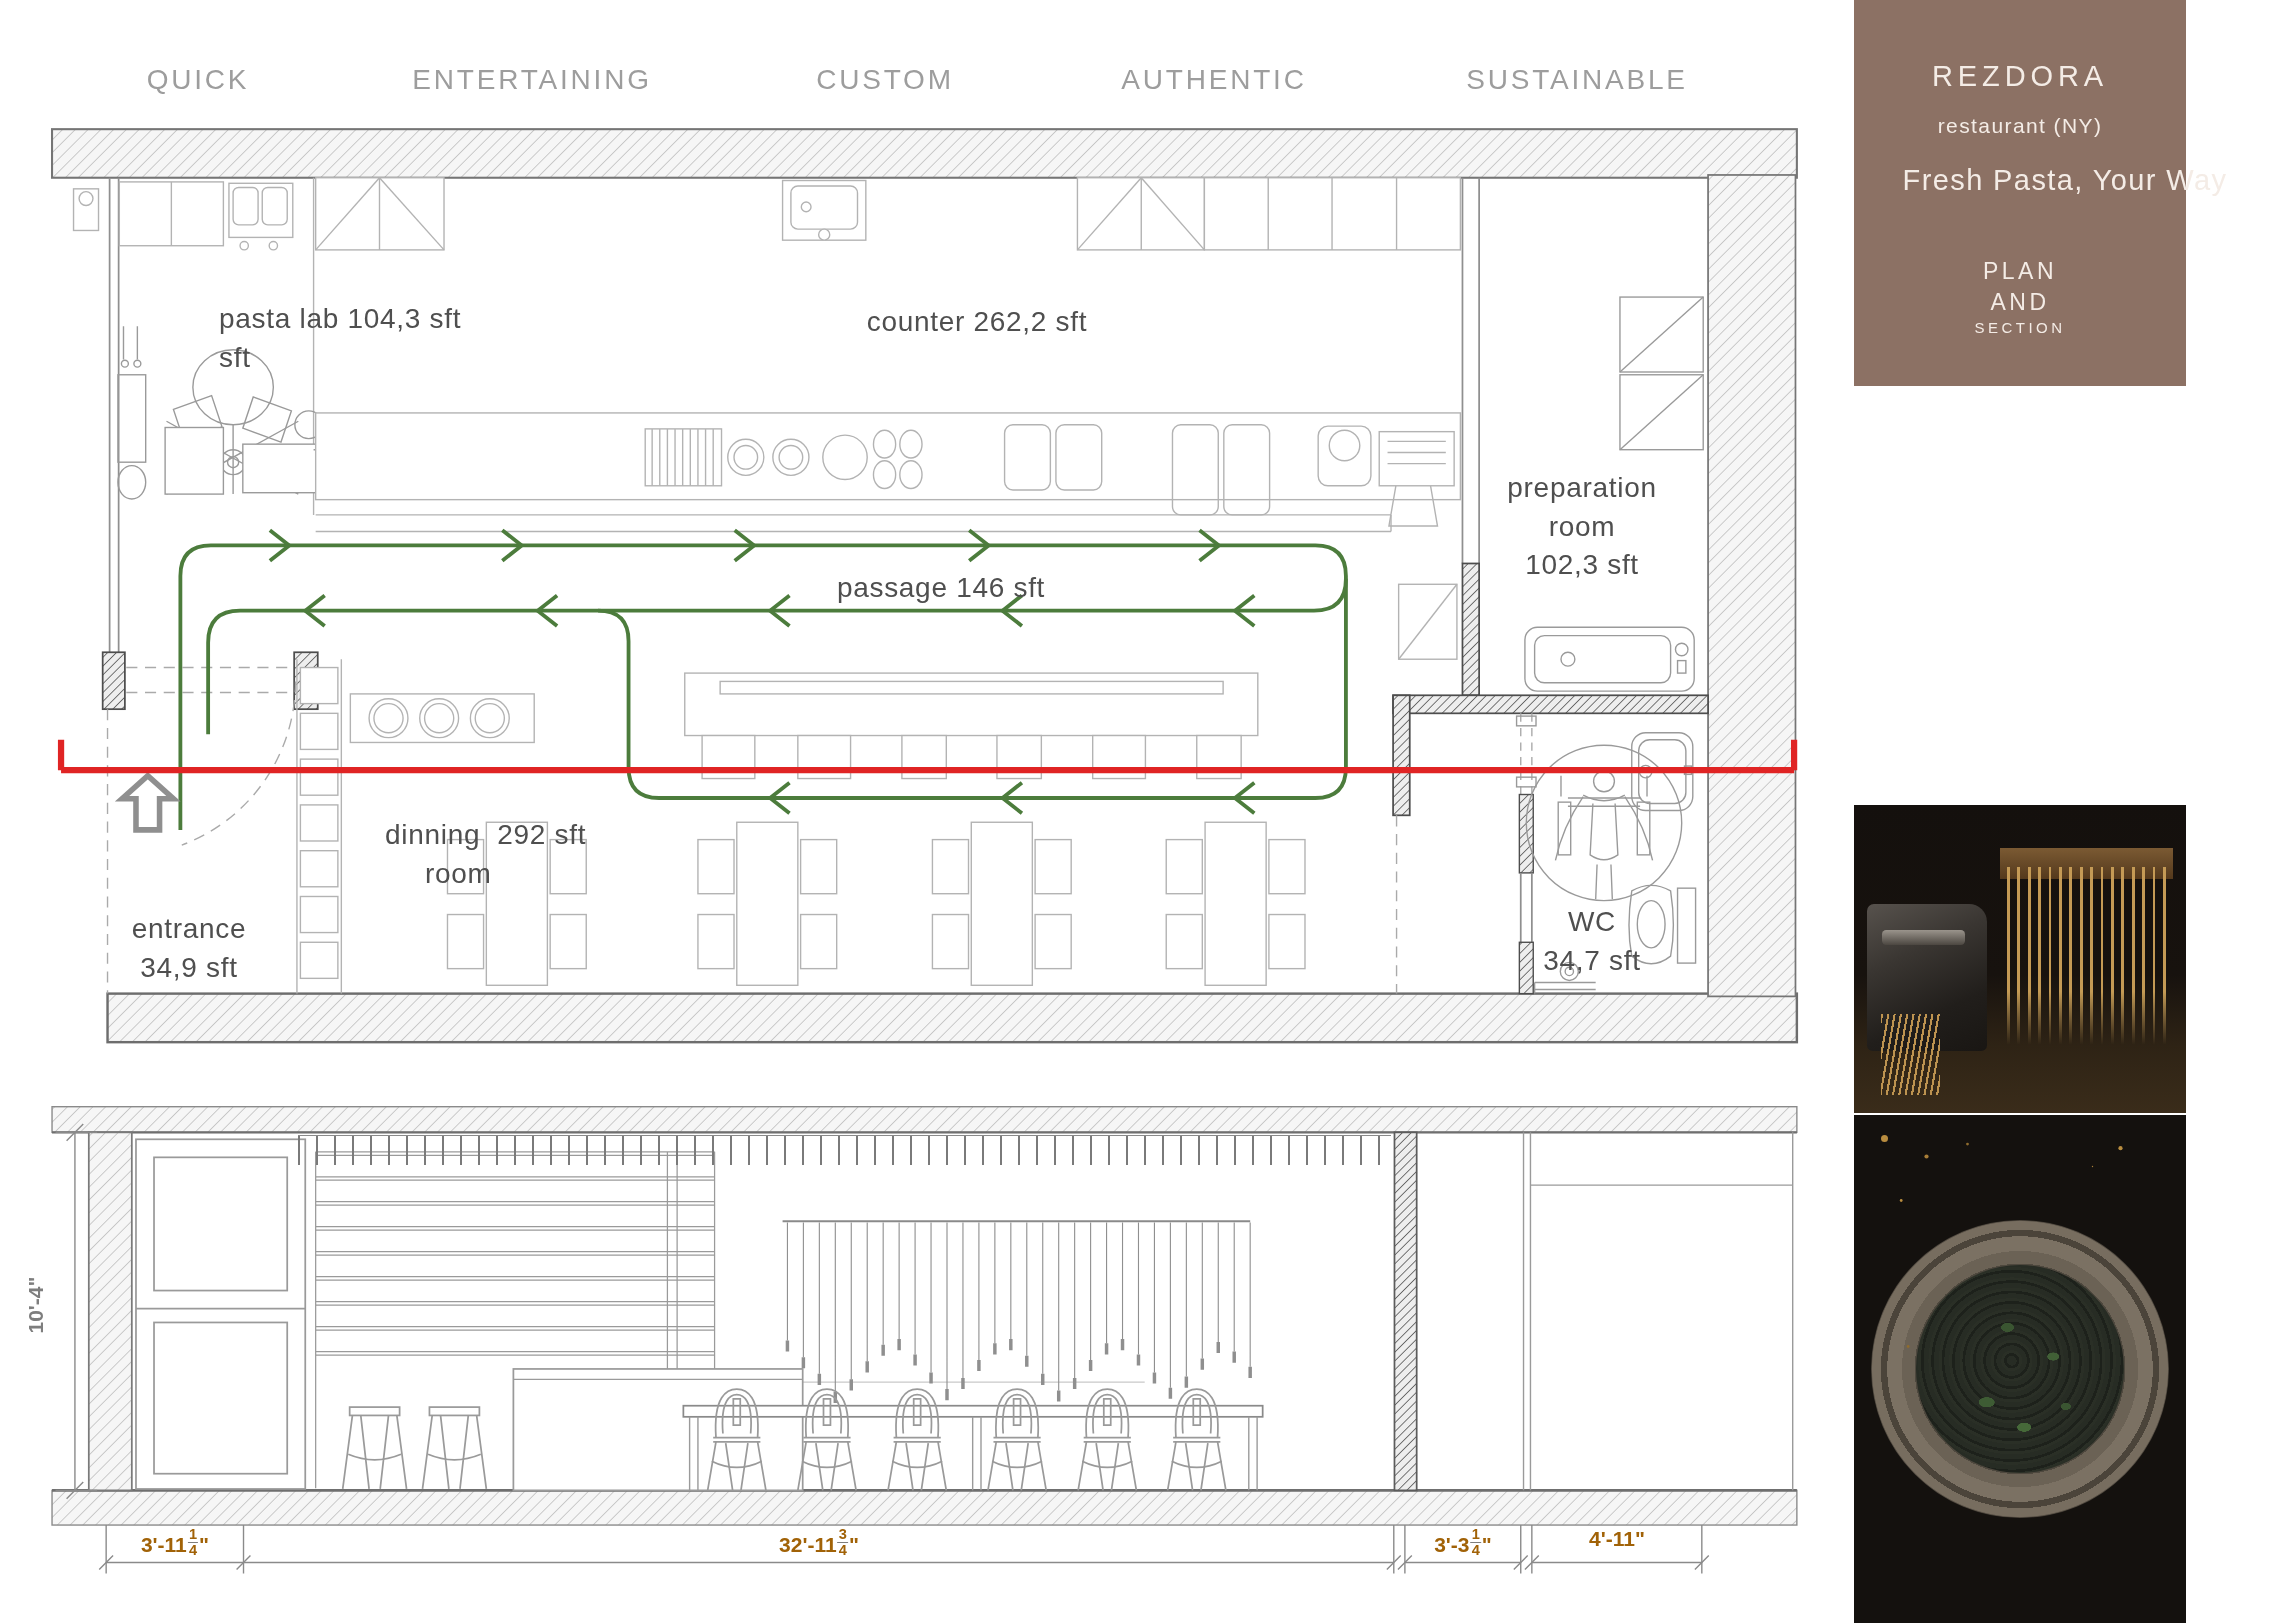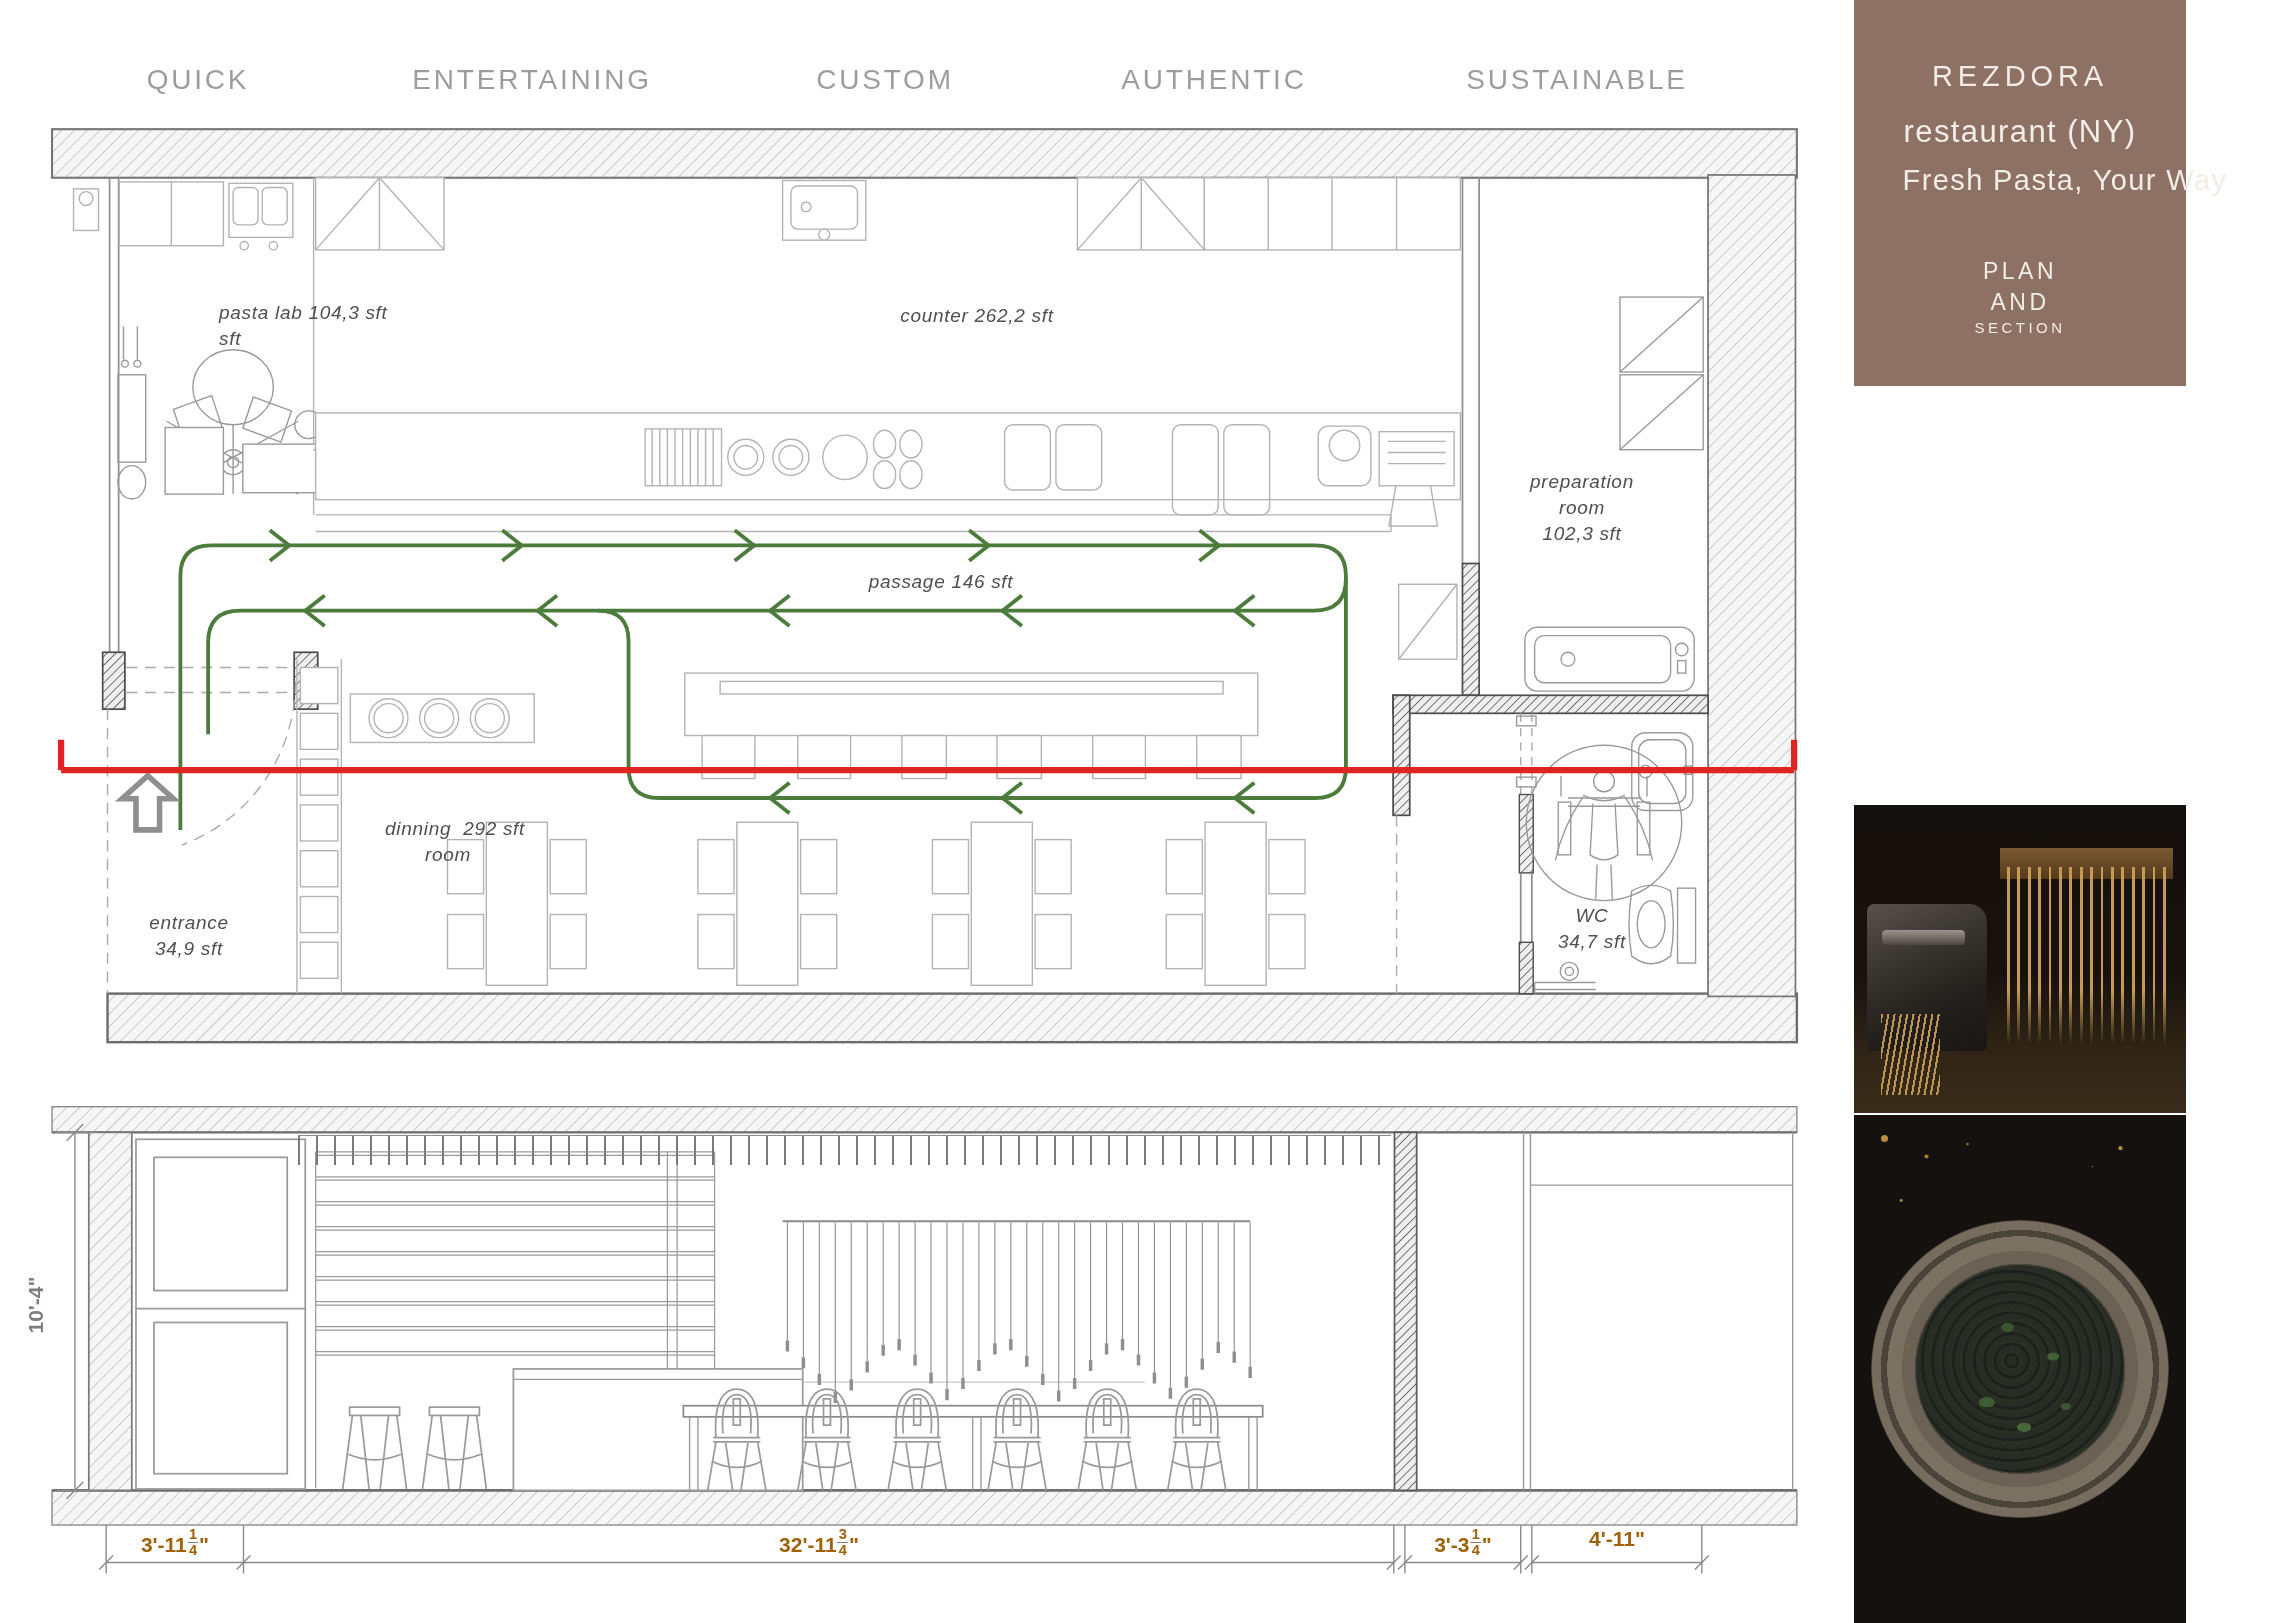--- a/index.html
+++ b/index.html
@@ -2,21 +2,21 @@
 <html style="font-size:11px"><head>
 <meta charset="utf-8">
 <style>
   html,body{margin:0;padding:0;background:#fff;}
   #canvas{position:relative;width:2295px;height:1623px;background:#fff;overflow:hidden;
           font-family:"Liberation Sans",sans-serif;}
   svg{position:absolute;left:0;top:0;}
   
   .hdr{position:absolute;top:64px;transform:translateX(-50%);font-size:28px;color:#9d9d9d;
        letter-spacing:2.8px;white-space:nowrap;text-align:right;}
-  .lbl{position:absolute;color:#4f4f4f;font-size:19px;letter-spacing:0.7px;line-height:1.38;white-space:pre;font-style:italic;}
+  .lbl{position:absolute;color:#4f4f4f;font-size:28px;letter-spacing:0.7px;line-height:1.38;white-space:pre;}
   .ctr{transform:translateX(-50%);text-align:center;}
   .dim{position:absolute;transform:translateX(-50%);color:#a16207;font-size:21px;font-weight:600;
        white-space:nowrap;top:1527px;}
   .frac{display:inline-flex;flex-direction:column;align-items:center;vertical-align:bottom;
         font-size:14.6px;line-height:1.0;margin:0 0.7px;}
   .frac .n{border-bottom:1.4px solid #7e7e7e;padding:0 1.4px;}
   .frac:has(.n:empty){display:none;}
   .vdim{position:absolute;left:36px;top:1305px;transform:translate(-50%,-50%) rotate(-90deg);
         color:#7e7e7e;font-size:21px;font-weight:600;white-space:nowrap;}
   
@@ -399,21 +399,21 @@
       </span><span>"</span></div>
   <div class="dim" style="left:1463px"><span>3'-3</span><span class="frac">
         <span class="n">1</span>
         <span class="d">4</span>
       </span><span>"</span></div>
   <div class="dim" style="left:1617px"><span>4'-11</span><span>"</span></div>
 
   <div id="sidebar">
     <div id="brown">
       <div class="btxt" style="top:60px;font-size:29px;letter-spacing:4.9px;">REZDORA</div>
-      <div class="btxt" style="top:114px;font-size:31px;letter-spacing:1.4px;">restaurant (NY)</div>
+      <div class="btxt" style="top:114px;font-size:21px;letter-spacing:1.4px;">restaurant (NY)</div>
       <div class="btxt" style="top:164px;font-size:29px;letter-spacing:1.4px;margin-left:45px;">Fresh Pasta, Your Way</div>
       <div class="btxt" style="top:258px;font-size:23px;letter-spacing:3.5px;">PLAN</div>
       <div class="btxt" style="top:289px;font-size:23px;letter-spacing:3.5px;">AND</div>
       <div class="btxt" style="top:319px;font-size:15px;letter-spacing:3.5px;">SECTION</div>
     </div>
     <div class="photo" id="ph1"></div>
     <div class="photo" id="ph2">
       <div class="rack"></div>
         <div class="noodles"></div>
         <div class="machine"></div>

